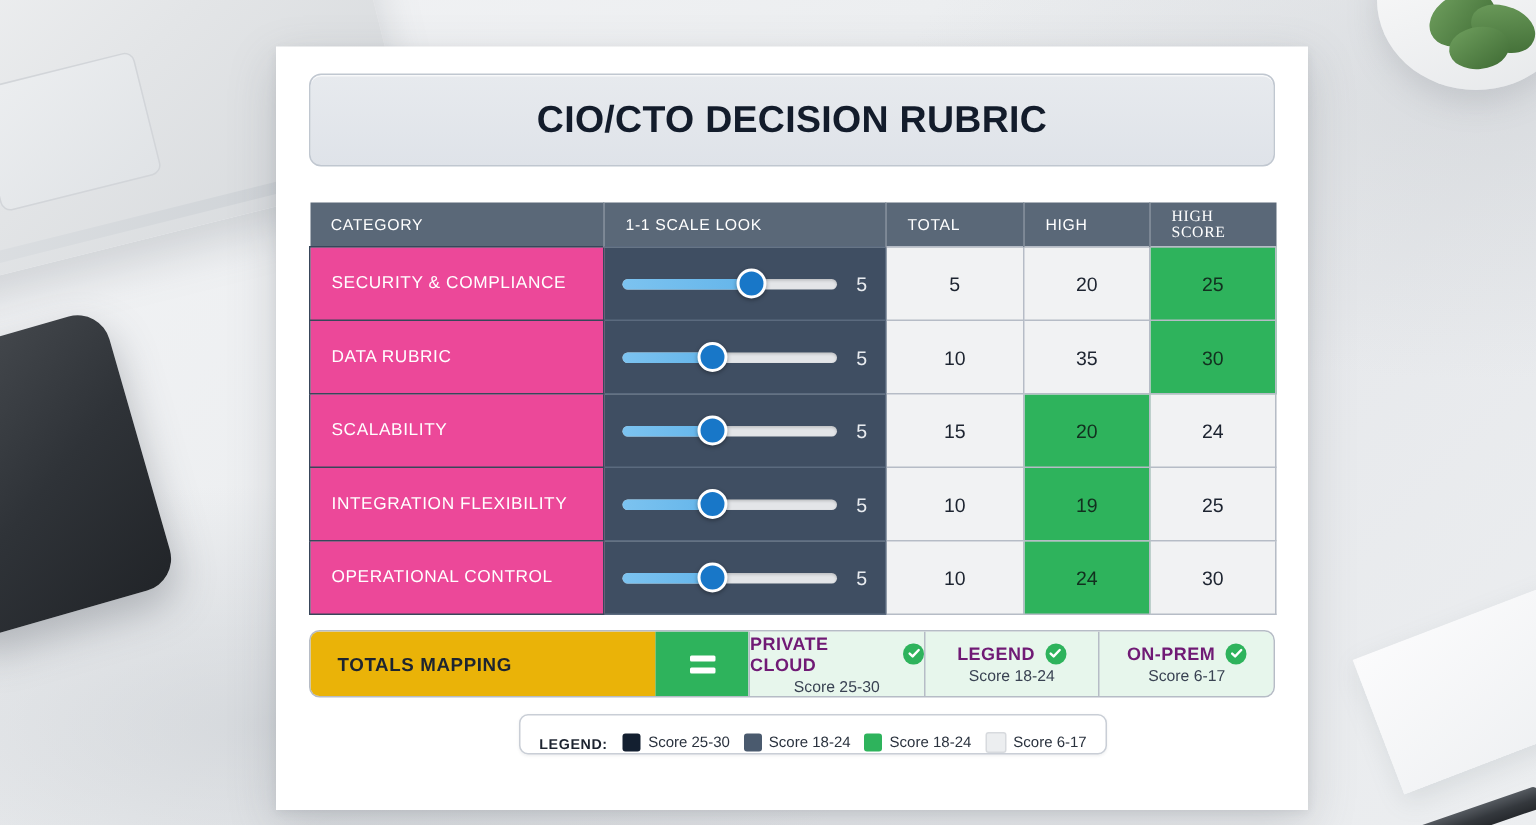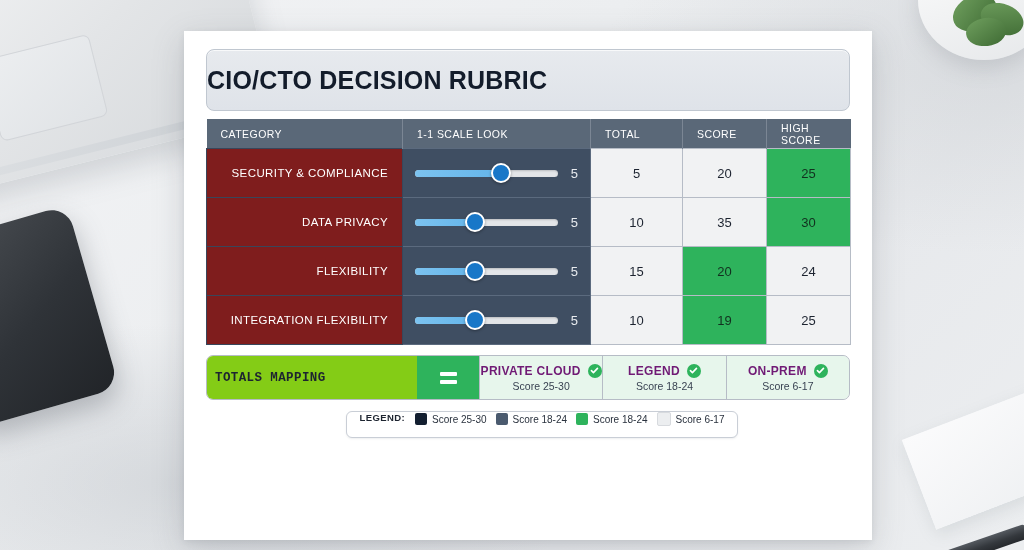--- a/index.html
+++ b/index.html
@@ -53,80 +53,80 @@
   
   #sheet{position:absolute;left:184px;top:31px;width:688px;height:509px;
     background:#ffffff;
     box-shadow:0 10px 30px rgba(90,96,104,.22), 0 2px 6px rgba(90,96,104,.12);}
 
   #content{position:absolute;left:206px;top:49px;width:644px;}
 
   
   .title-box{height:60px;border-radius:8px;border:1px solid #c0c7d0;
     background:linear-gradient(180deg,#e7eaee 0%,#dfe3e9 100%);
-    display:flex;align-items:center;justify-content:flex-start;
+    display:flex;align-items:center;justify-content:center;
     box-shadow:inset 0 1px 0 rgba(255,255,255,.7);}
   .title-box h1{margin:0;font-size:25px;font-weight:bold;letter-spacing:.2px;
     color:#131c2b;}
 
   
-  table.rubric{width:100%;border-collapse:collapse;margin-top:8px;
+  table.rubric{width:100%;border-collapse:collapse;margin-top:24px;
     table-layout:fixed;}
   table.rubric th{background:#5a6878;color:#ffffff;font-size:10.5px;
     font-weight:normal;letter-spacing:.45px;height:29px;
     border-right:1px solid #7b8694;padding:0 14px;text-align:left;}
-  table.rubric th:last-child{border-right:none;}
+  table.rubric th:last-child{border-right:none;font-family:Liberation Serif, serif;}
   th.c-total,th.c-score,th.c-high{text-align:center;padding:0;}
 
   col.w-cat{width:196px;}
   col.w-scale{width:188px;}
   col.w-total{width:92px;}
   col.w-score{width:84px;}
   col.w-high{width:84px;}
 
   td{height:46px;font-size:12px;border:1px solid #b6bcc6;}
-  td.cat{background:#7f1d1d;color:#ffffff;font-size:11.5px;letter-spacing:.4px;
-    padding:0 14px;border-color:#38465a;text-align:right;}
+  td.cat{background:#ec4899;color:#ffffff;font-size:11.5px;letter-spacing:.4px;
+    padding:0 14px;border-color:#38465a;}
   td.scale{background:#3f4e62;padding:0 12px;border-color:#5b6a7e;}
   td.num{background:#f1f2f3;color:#1d2430;text-align:center;font-size:13px;}
   td.num.hl{background:#2eb35c;color:#12301f;}
 
   
   .slider{display:flex;align-items:center;gap:10px;}
   .track{position:relative;flex:1;height:7px;border-radius:4px;
     background:#e3e5e8;box-shadow:inset 0 1px 2px rgba(0,0,0,.18);}
   .fill{position:absolute;left:0;top:0;height:7px;border-radius:4px;
     background:linear-gradient(90deg,#7cc3f0,#64b5ea);}
   .thumb{position:absolute;top:50%;width:16px;height:16px;border-radius:50%;
     background:#1877c8;border:2px solid #ffffff;transform:translate(-50%,-50%);
     box-shadow:0 1px 3px rgba(0,0,0,.35);}
   .sval{color:#e8ebef;font-size:13px;width:10px;text-align:right;}
 
   
   .totals{display:flex;margin-top:10px;height:43px;border:1px solid #b6bcc6;
     border-radius:7px;overflow:hidden;background:#e8eaec;}
-  .totals .label{width:194px;display:flex;align-items:center;padding:0 8px;
+  .totals .label{width:194px;display:flex;align-items:center;padding:0 18px;
     font-size:12.5px;font-weight:bold;color:#1d2430;letter-spacing:.4px;
-    background:#84cc16;font-family:Liberation Mono, monospace;}
+    background:#eab308;}
   .totals .eq{width:62px;background:#2eb35c;display:flex;align-items:center;
     justify-content:center;}
   .eq .bar{width:17px;height:4px;background:#ffffff;border-radius:1px;}
   .eq .bars{display:flex;flex-direction:column;gap:4px;}
   .totals .card{flex:1;background:#e7f6ec;border-left:1px solid #b6bcc6;
     display:flex;flex-direction:column;align-items:center;justify-content:center;}
   .card .top{display:flex;align-items:center;gap:7px;}
   .card .name{font-size:12px;font-weight:bold;color:#701a75;letter-spacing:.3px;}
   .card .sub{font-size:10.5px;color:#394252;margin-top:2px;}
   .check{width:14px;height:14px;border-radius:50%;background:#2eb35c;
     display:flex;align-items:center;justify-content:center;}
   .check svg{display:block;}
 
   
   .legend-wrap{display:flex;justify-content:center;margin-top:11px;}
-  .legend{display:flex;align-items:flex-start;gap:9px;height:25px;padding:0 13px;
+  .legend{display:flex;align-items:flex-end;gap:9px;height:25px;padding:0 13px;
     border:1px solid #c9ced6;border-radius:6px;background:#ffffff;
     box-shadow:0 1px 2px rgba(90,96,104,.10);margin-left:28px;}
   .legend .lab{font-size:9.5px;font-weight:bold;color:#1d2430;letter-spacing:.4px;
     margin-right:1px;}
   .litem{display:flex;align-items:center;gap:5px;}
   .sw{width:12px;height:12px;border-radius:2px;}
   .litem span.t{font-size:10px;color:#2a323e;}
 </style>
 </head>
 <body>
@@ -163,57 +163,57 @@
         <col class="w-scale">
         <col class="w-total">
       <col class="w-score">
         <col class="w-high">
     </colgroup>
     <thead>
       <tr>
         <th>CATEGORY</th>
         <th>1-1 SCALE LOOK</th>
         <th class="c-total">TOTAL</th>
-        <th class="c-score">SCORE</th>
+        <th class="c-score">HIGH</th>
         <th class="c-high">HIGH SCORE</th>
       </tr>
     </thead>
     <tbody id="rubric-body">
         <tr>
           <td class="cat">SECURITY &amp; COMPLIANCE</td>
           <td class="scale">
             <div class="slider">
               <div class="track">
                 <div class="fill" style="width:60%"></div>
                 <div class="thumb" style="left:60%"></div>
               </div>
               <span class="sval">5</span>
             </div>
           </td>
           <td class="num">5</td>
           <td class="num">20</td>
           <td class="num hl">25</td>
         </tr>
         <tr>
-          <td class="cat">DATA PRIVACY</td>
+          <td class="cat">DATA RUBRIC</td>
           <td class="scale">
             <div class="slider">
               <div class="track">
                 <div class="fill" style="width:42%"></div>
                 <div class="thumb" style="left:42%"></div>
               </div>
               <span class="sval">5</span>
             </div>
           </td>
           <td class="num">10</td>
           <td class="num">35</td>
           <td class="num hl">30</td>
         </tr>
         <tr>
-          <td class="cat">FLEXIBILITY</td>
+          <td class="cat">SCALABILITY</td>
           <td class="scale">
             <div class="slider">
               <div class="track">
                 <div class="fill" style="width:42%"></div>
                 <div class="thumb" style="left:42%"></div>
               </div>
               <span class="sval">5</span>
             </div>
           </td>
           <td class="num">15</td>
@@ -227,20 +227,35 @@
               <div class="track">
                 <div class="fill" style="width:42%"></div>
                 <div class="thumb" style="left:42%"></div>
               </div>
               <span class="sval">5</span>
             </div>
           </td>
           <td class="num">10</td>
           <td class="num hl">19</td>
           <td class="num">25</td>
+        </tr>
+        <tr>
+          <td class="cat">OPERATIONAL CONTROL</td>
+          <td class="scale">
+            <div class="slider">
+              <div class="track">
+                <div class="fill" style="width:42%"></div>
+                <div class="thumb" style="left:42%"></div>
+              </div>
+              <span class="sval">5</span>
+            </div>
+          </td>
+          <td class="num">10</td>
+          <td class="num hl">24</td>
+          <td class="num">30</td>
         </tr>
       </tbody>
   </table>
 
   <div class="totals">
     <div class="label">TOTALS MAPPING</div>
     <div class="eq">
       <div class="bars">
         <div class="bar"></div>
           <div class="bar"></div>

